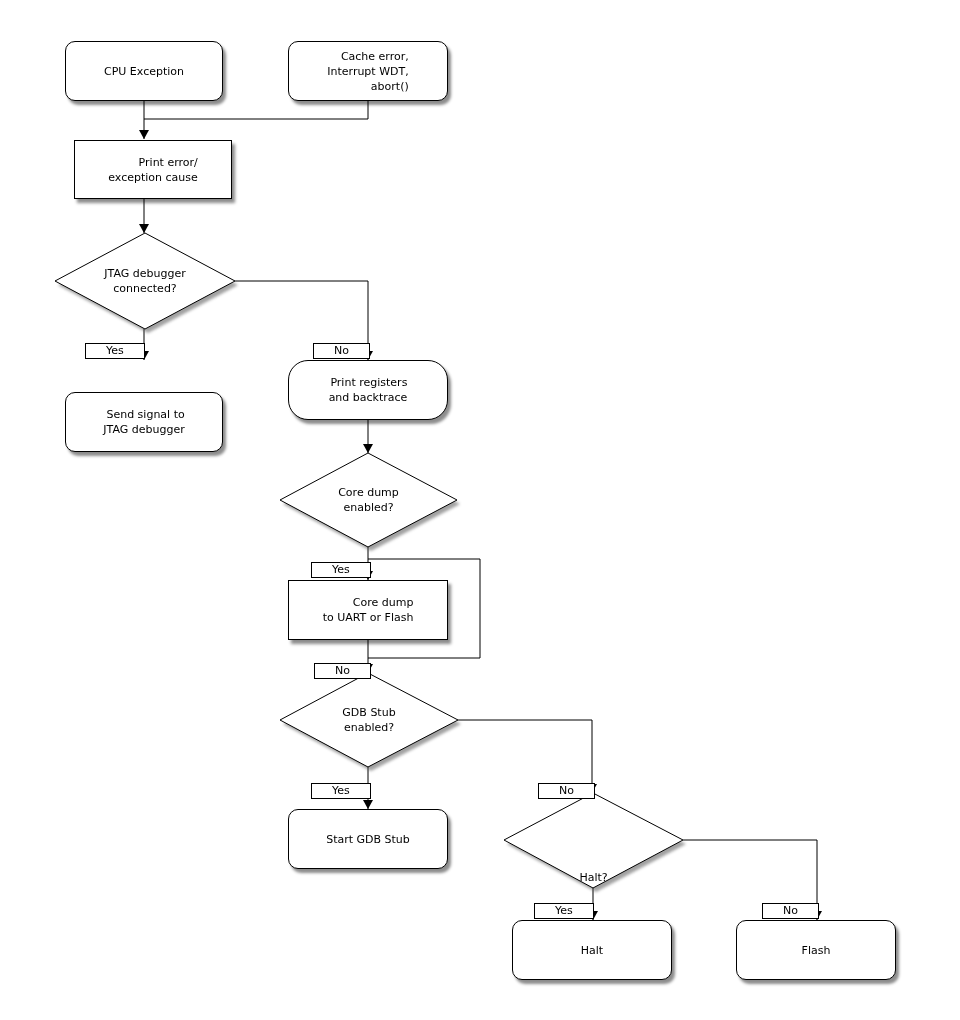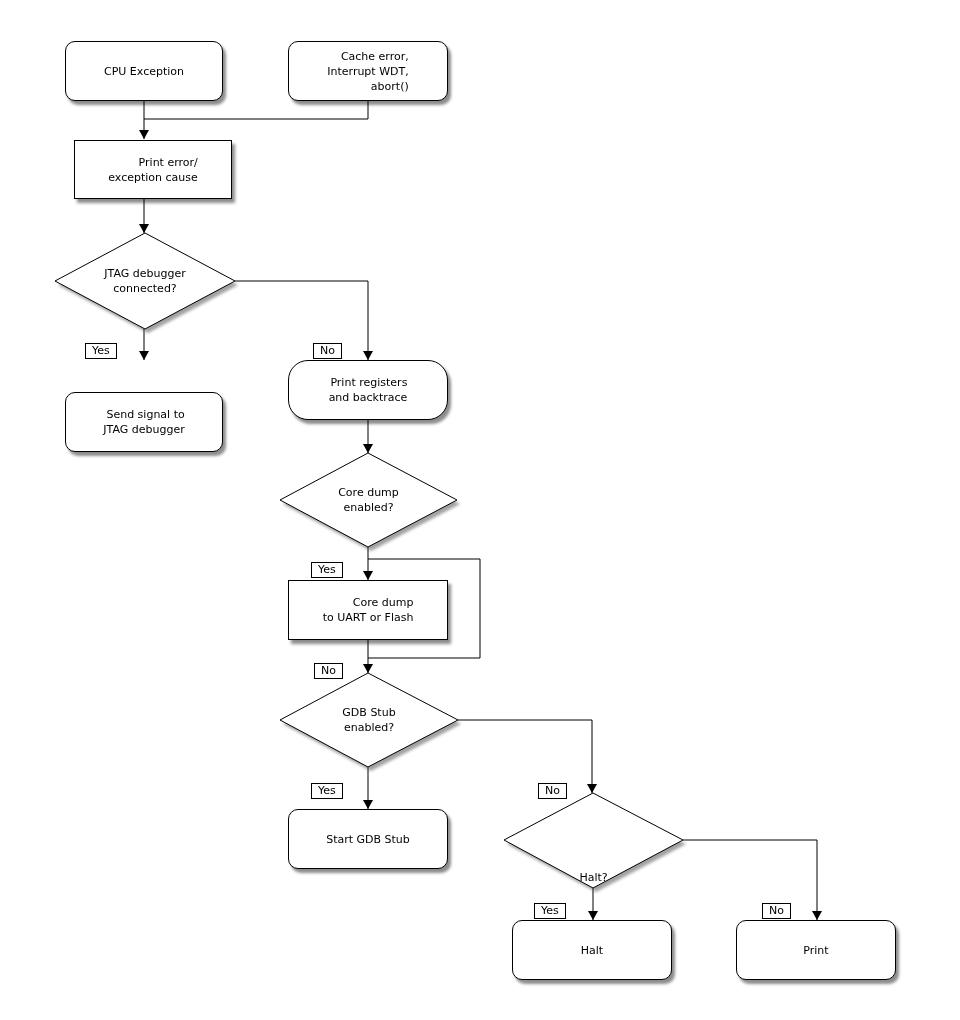--- a/index.html
+++ b/index.html
@@ -42,21 +42,21 @@
     white-space: pre-line;
     line-height: 15px;
     z-index: 3;
     pointer-events: none;
   }
   .elabel {
     position: absolute;
     box-sizing: border-box;
     background: #ffffff;
     border: 1px solid #000000;
-    padding: 0 6px;
+    padding: 0 20px;
     height: 16px;
     line-height: 14px;
     text-align: center;
     z-index: 4;
   }
 </style>
 </head>
 <body>
 
 <div class="canvas">
@@ -131,21 +131,21 @@
   <div class="node" style="left:288px; top:360px; width:160px; height:60px;border-radius:20px;">Print registers
 and backtrace</div>
 
   <div class="node" style="left:288px; top:580px; width:160px; height:60px;">Core dump
 to UART or Flash</div>
 
   <div class="node rounded" style="left:288px; top:809px; width:160px; height:60px;">Start GDB Stub</div>
 
   <div class="node rounded" style="left:512px; top:920px; width:160px; height:60px;">Halt</div>
 
-  <div class="node rounded" style="left:736px; top:920px; width:160px; height:60px;">Print</div>
+  <div class="node rounded" style="left:736px; top:920px; width:160px; height:60px;">Flash</div>
 
   <div class="dlabel" style="left:55px; top:233px; width:180px; height:96px;">JTAG debugger
 connected?</div>
 
   <div class="dlabel" style="left:280px; top:453px; width:177px; height:94px;">Core dump
 enabled?</div>
 
   <div class="dlabel" style="left:280px; top:673px; width:178px; height:94px;">GDB Stub
 enabled?</div>
 

